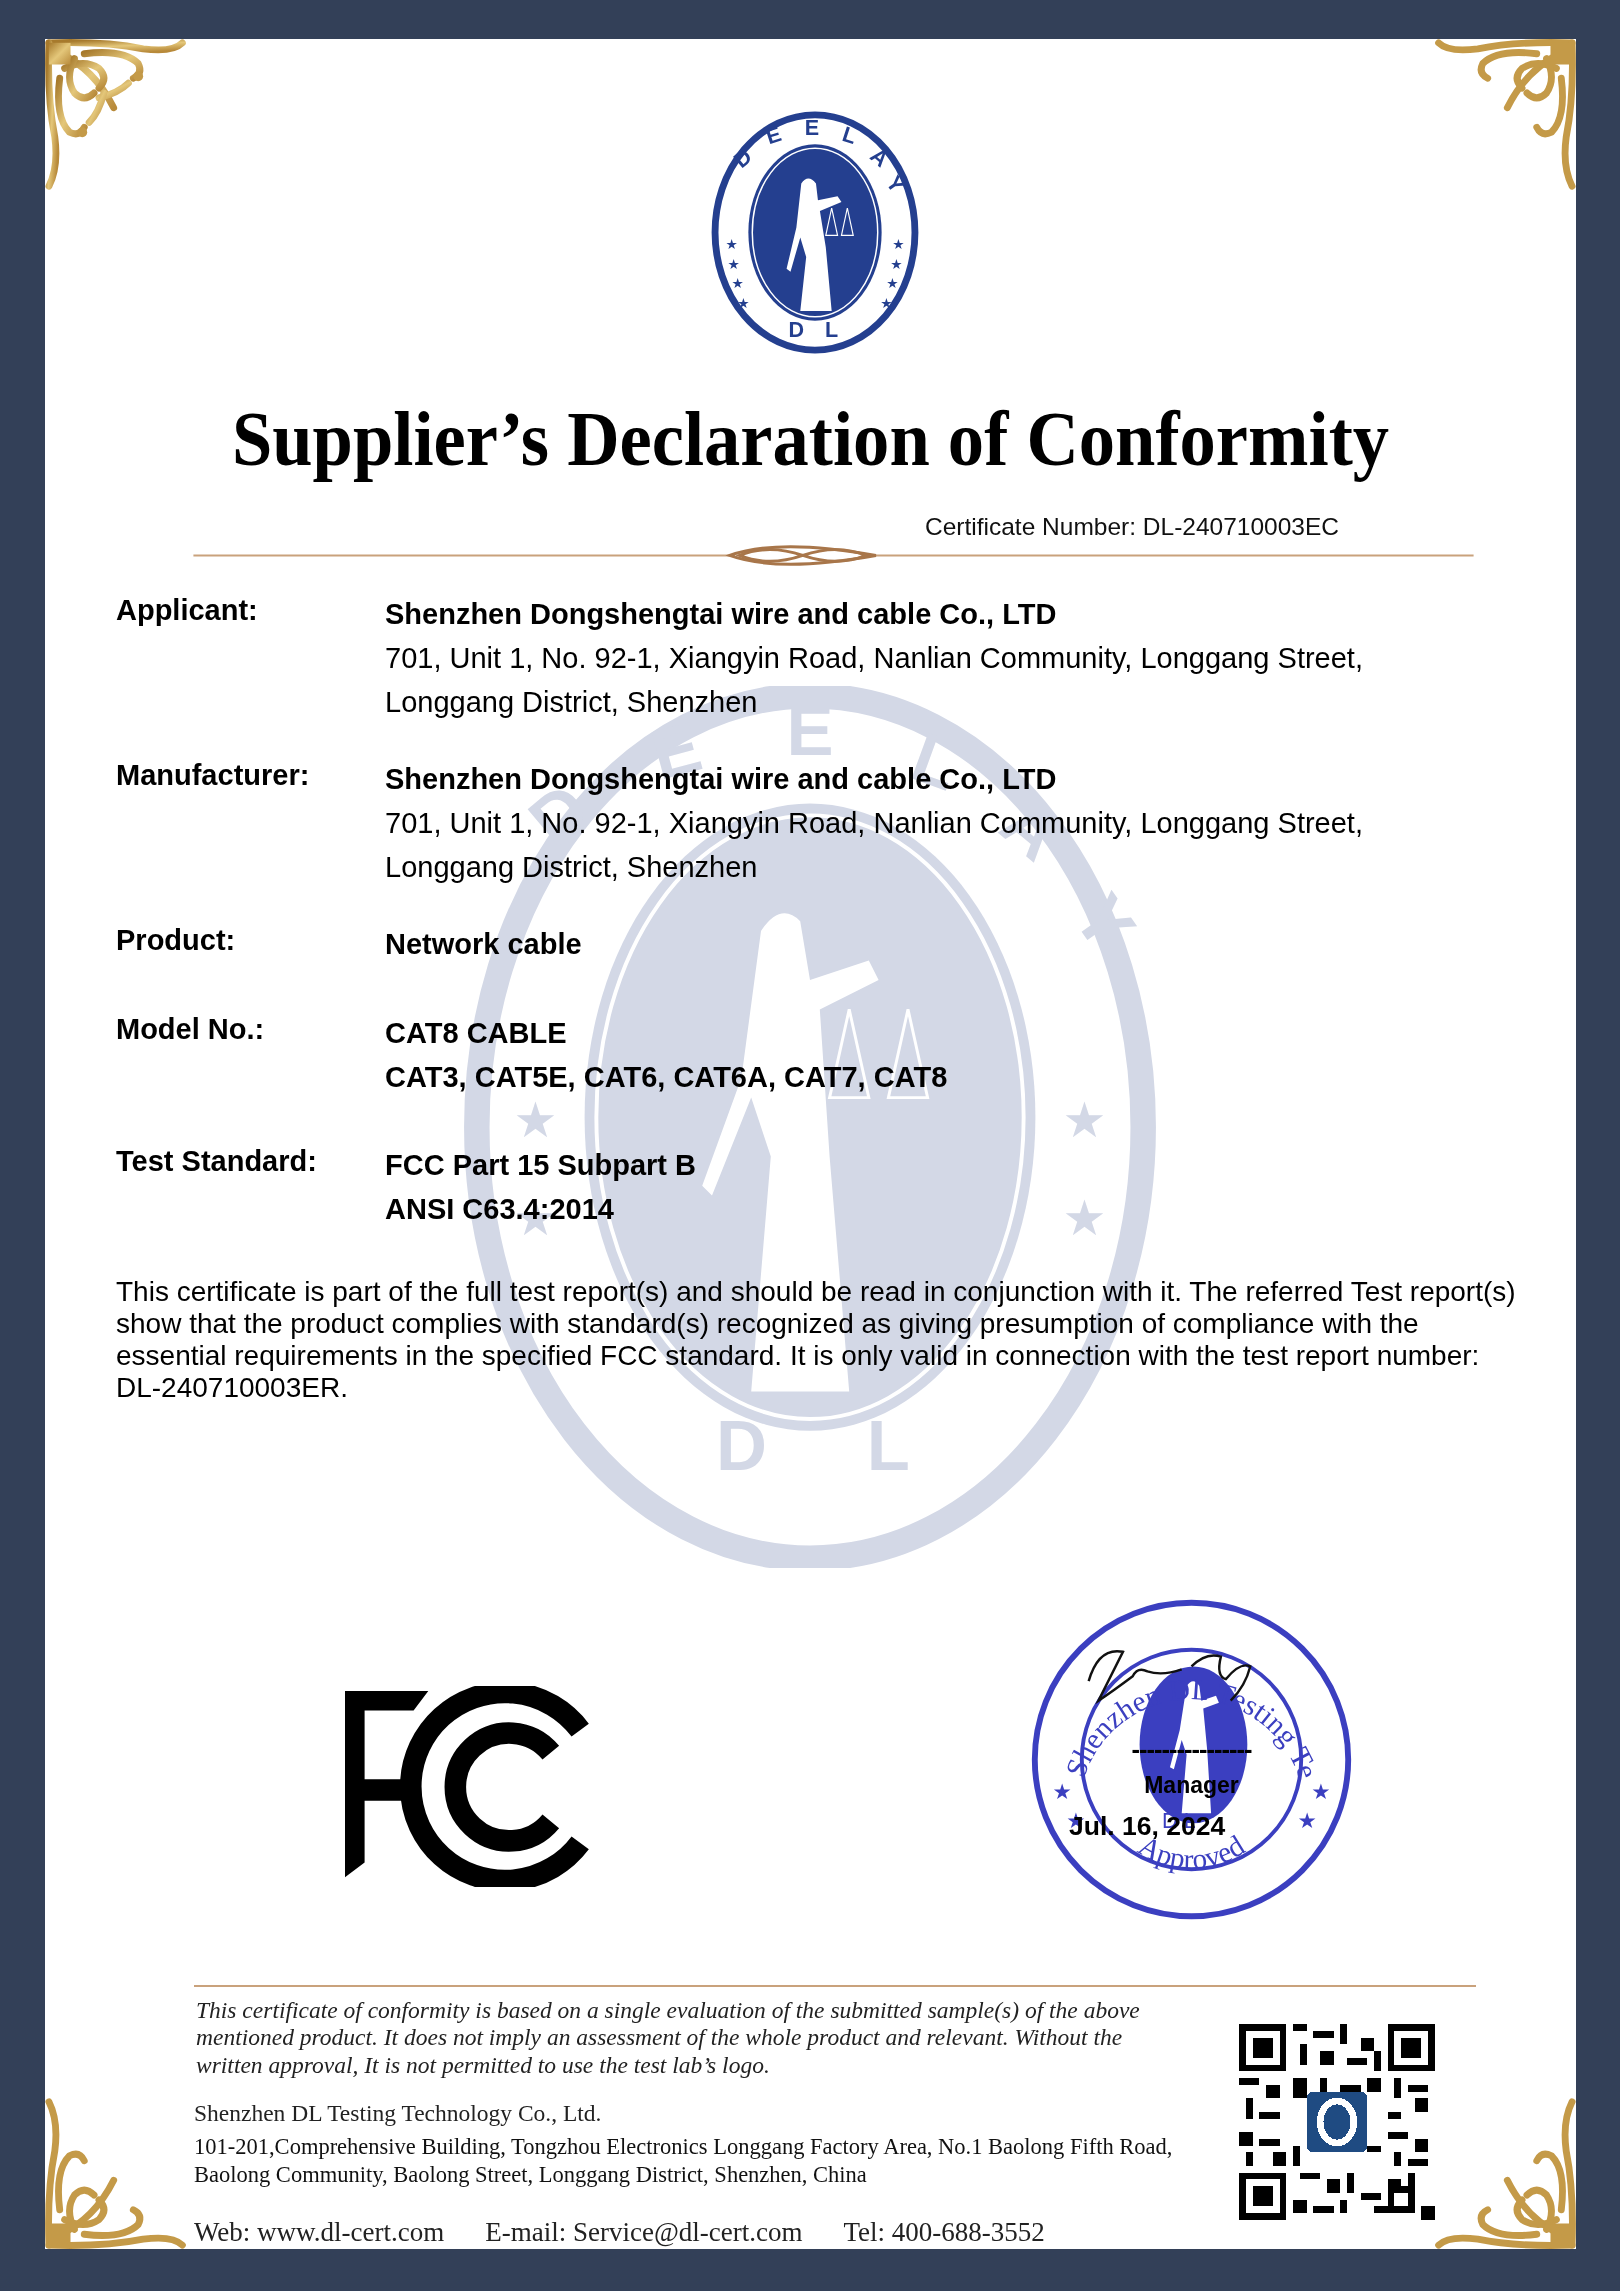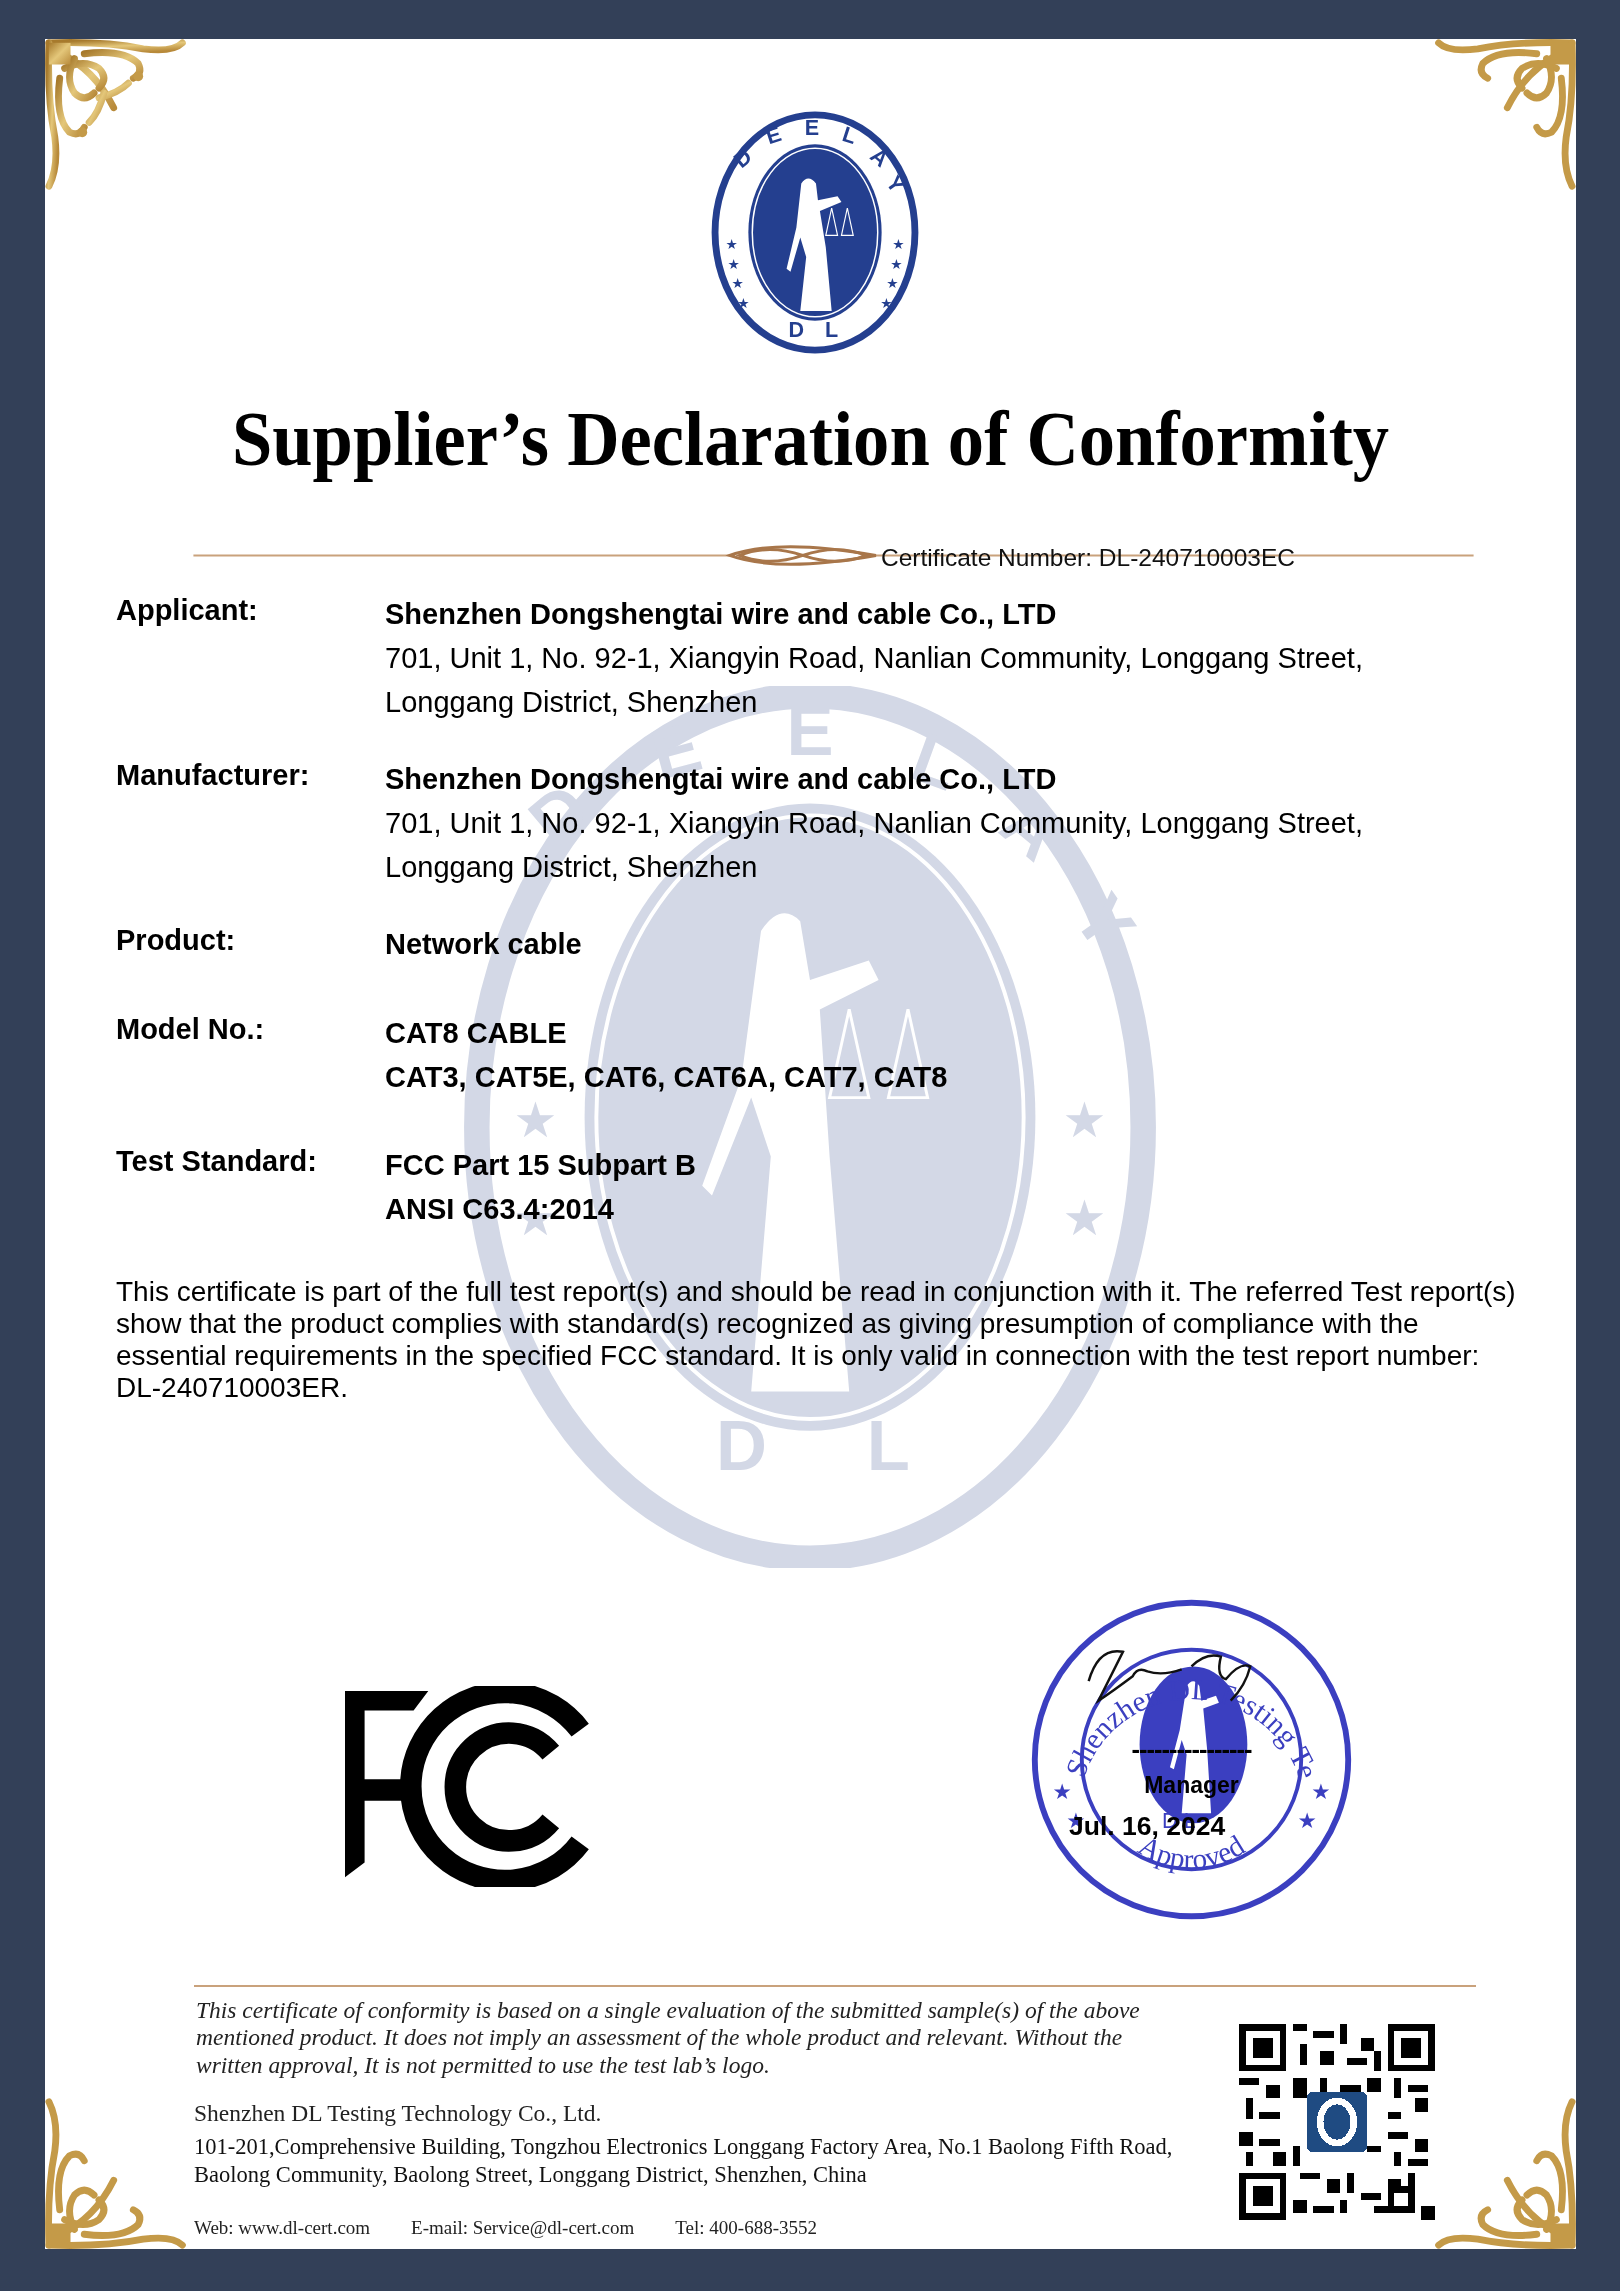--- a/index.html
+++ b/index.html
@@ -6,38 +6,38 @@
   body { width: 1620px; height: 2292px; background: #334058; position: relative; overflow: hidden; font-family: "Liberation Sans", sans-serif; }
   .page { position: absolute; left: 45px; top: 39px; width: 1531px; height: 2210px; background: #ffffff; overflow: hidden; }
   .corner { position: absolute; width: 157px; height: 157px; }
   .corner.tl { left: 0; top: 0; }
   .corner.tr { right: 0; top: 0; transform: scaleX(-1); }
   .corner.bl { left: 0; bottom: 0; transform: scaleY(-1); }
   .corner.br { right: 0; bottom: 0; transform: scale(-1,-1); }
   .logo { position: absolute; left: 665px; top: 71px; width: 210px; height: 245px; }
   .watermark { position: absolute; left: 412px; top: 647px; width: 706px; height: 882px; opacity: 1; }
   .title { position: absolute; left: 0; right: 0; top: 355px; text-align: center; font-family: "Liberation Serif", serif; font-weight: bold; font-size: 78px; color: #000; letter-spacing: 0px; transform: scaleX(0.93); }
-  .cert-num { position: absolute; left: 836px; top: 474px; font-size: 24.5px; color: #111; margin-top: 31px; }
+  .cert-num { position: absolute; left: 880px; top: 474px; font-size: 24.5px; color: #111; }
   .divider { position: absolute; left: 145px; top: 495px; width: 1287px; height: 39px; }
   .row { position: absolute; left: 71px; width: 1431px; font-size: 29px; color: #000; line-height: 44px; }
   .row .label { position: absolute; left: 0; top: 12px; font-weight: bold; }
   .row .val { position: absolute; left: 269px; top: 16px; }
   .row .val .b { font-weight: bold; display: block; }
   .row .val .n { display: block; }
   .para { position: absolute; left: 71px; top: 1237px; width: 1411px; font-size: 28px; line-height: 32px; color: #000; }
   .fcc { position: absolute; left: 300px; top: 1647px; width: 245px; height: 201px; }
   .stamp { position: absolute; left: 980px; top: 1554px; width: 333px; height: 333px; }
   .sig-line { position: absolute; left: 1068px; top: 1696px; width: 157px; font-weight: bold; font-size: 25.5px; letter-spacing: -1px; color: #000; text-align: center; }
   .sig-title { position: absolute; left: 1024px; top: 1733px; width: 245px; text-align: center; font-weight: bold; font-size: 23px; color: #000; }
   .sig-date { position: absolute; left: 1024px; top: 1772px; width: 245px; text-align: left; font-weight: bold; font-size: 26.5px; color: #000; }
   .foot-line { position: absolute; left: 149px; top: 1946px; width: 1282px; height: 2px; background: #c9a27c; }
   .disclaimer { position: absolute; left: 151px; top: 1958px; width: 980px; font-family: "Liberation Serif", serif; font-size: 23.5px; line-height: 27.4px; color: #222; font-style: italic; }
   .company { position: absolute; left: 149px; top: 2061px; font-family: "Liberation Serif", serif; font-size: 23.5px; color: #222; }
   .address { position: absolute; left: 149px; top: 2094px; width: 1010px; font-family: "Liberation Serif", serif; font-size: 22.5px; line-height: 28px; color: #111; }
-  .contacts { position: absolute; left: 149px; top: 2178px; font-family: "Liberation Serif", serif; font-size: 19px; color: #222; display: flex; }
+  .contacts { position: absolute; left: 149px; top: 2178px; font-family: "Liberation Serif", serif; font-size: 27px; color: #222; display: flex; }
   .contacts span { margin-right: 41px; }
   .qr { position: absolute; left: 1194px; top: 1985px; width: 196px; height: 196px; }
 </style>
 </head>
 <body>
 
 <div class="page">
 
   <svg class="corner tl" viewBox="0 0 160 160">
     <defs>

